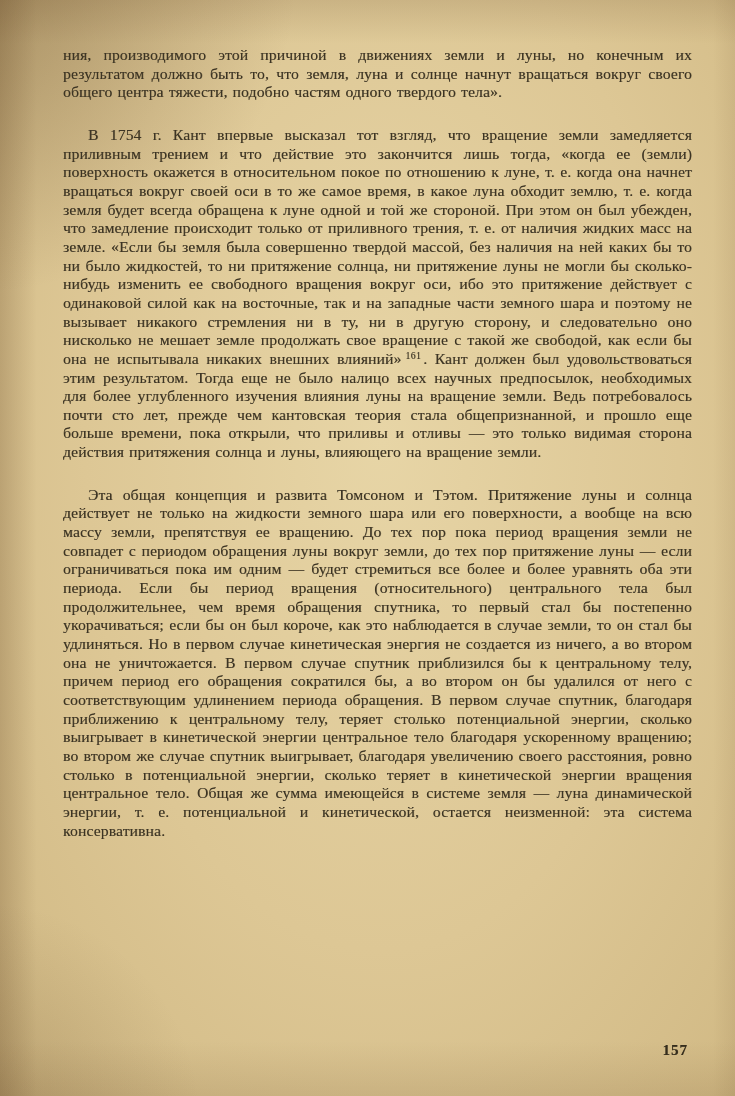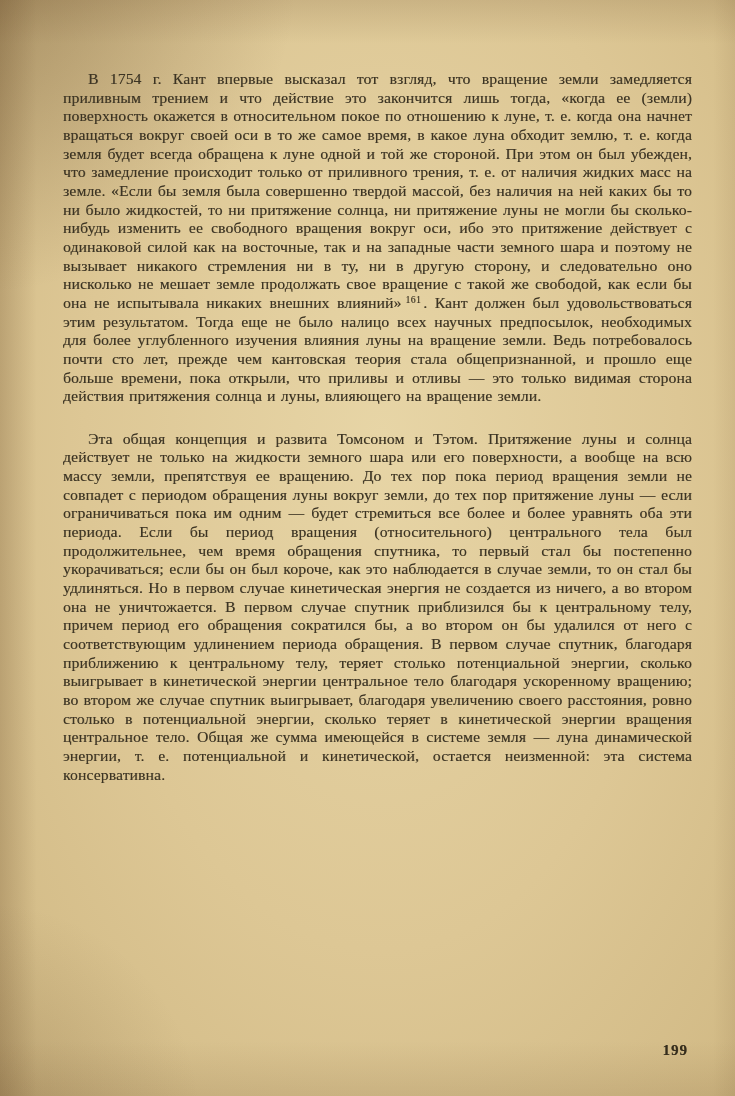--- a/index.html
+++ b/index.html
@@ -59,21 +59,22 @@
     font-weight: bold;
     letter-spacing: 1px;
     color: #352d1c;
     text-shadow: 0.3px 0.3px 0.4px rgba(50,40,25,0.5);
   }
 </style>
 </head>
 <body>
 
 <div class="text-block">
+  <p>ния, производимого этой причиной в движениях земли и луны, но конечным их результатом должно быть то, что земля, луна и солнце начнут вращаться вокруг своего общего центра тяжести, подобно частям одного твердого тела».</p>
 
   <p class="indent">
     <span>В 1754 г. Кант впервые высказал тот взгляд, что вращение земли замедляется приливным трением и что действие это закончится лишь тогда, «когда ее (земли) поверхность окажется в относительном покое по отношению к луне, т. е. когда она начнет вращаться вокруг своей оси в то же самое время, в какое луна обходит землю, т. е. когда земля будет всегда обращена к луне одной и той же стороной. При этом он был убежден, что замедление происходит только от приливного трения, т. е. от наличия жидких масс на земле. «Если бы земля была совершенно твердой массой, без наличия на ней каких бы то ни было жидкостей, то ни притяжение солнца, ни притяжение луны не могли бы сколько-нибудь изменить ее свободного вращения вокруг оси, ибо это притяжение действует с одинаковой силой как на восточные, так и на западные части земного шара и поэтому не вызывает никакого стремления ни в ту, ни в другую сторону, и следовательно оно нисколько не мешает земле продолжать свое вращение с такой же свободой, как если бы она не испытывала никаких внешних влияний»</span><sup class="footnote">161</sup><span>. Кант должен был удовольствоваться этим результатом. Тогда еще не было налицо всех научных предпосылок, необходимых для более углубленного изучения влияния луны на вращение земли. Ведь потребовалось почти сто лет, прежде чем кантовская теория стала общепризнанной, и прошло еще больше времени, пока открыли, что приливы и отливы — это только видимая сторона действия притяжения солнца и луны, влияющего на вращение земли.</span>
   </p>
 
   <p class="indent">Эта общая концепция и развита Томсоном и Тэтом. Притяжение луны и солнца действует не только на жидкости земного шара или его поверхности, а вообще на всю массу земли, препятствуя ее вращению. До тех пор пока период вращения земли не совпадет с периодом обращения луны вокруг земли, до тех пор притяжение луны — если ограничиваться пока им одним — будет стремиться все более и более уравнять оба эти периода. Если бы период вращения (относительного) центрального тела был продолжительнее, чем время обращения спутника, то первый стал бы постепенно укорачиваться; если бы он был короче, как это наблюдается в случае земли, то он стал бы удлиняться. Но в первом случае кинетическая энергия не создается из ничего, а во втором она не уничтожается. В первом случае спутник приблизился бы к центральному телу, причем период его обращения сократился бы, а во втором он бы удалился от него с соответствующим удлинением периода обращения. В первом случае спутник, благодаря приближению к центральному телу, теряет столько потенциальной энергии, сколько выигрывает в кинетической энергии центральное тело благодаря ускоренному вращению; во втором же случае спутник выигрывает, благодаря увеличению своего расстояния, ровно столько в потенциальной энергии, сколько теряет в кинетической энергии вращения центральное тело. Общая же сумма имеющейся в системе земля — луна динамической энергии, т. е. потенциальной и кинетической, остается неизменной: эта система консервативна.</p>
 </div>
 
-<div class="page-number">199</div>
+<div class="page-number">157</div>
 
 </body></html>

